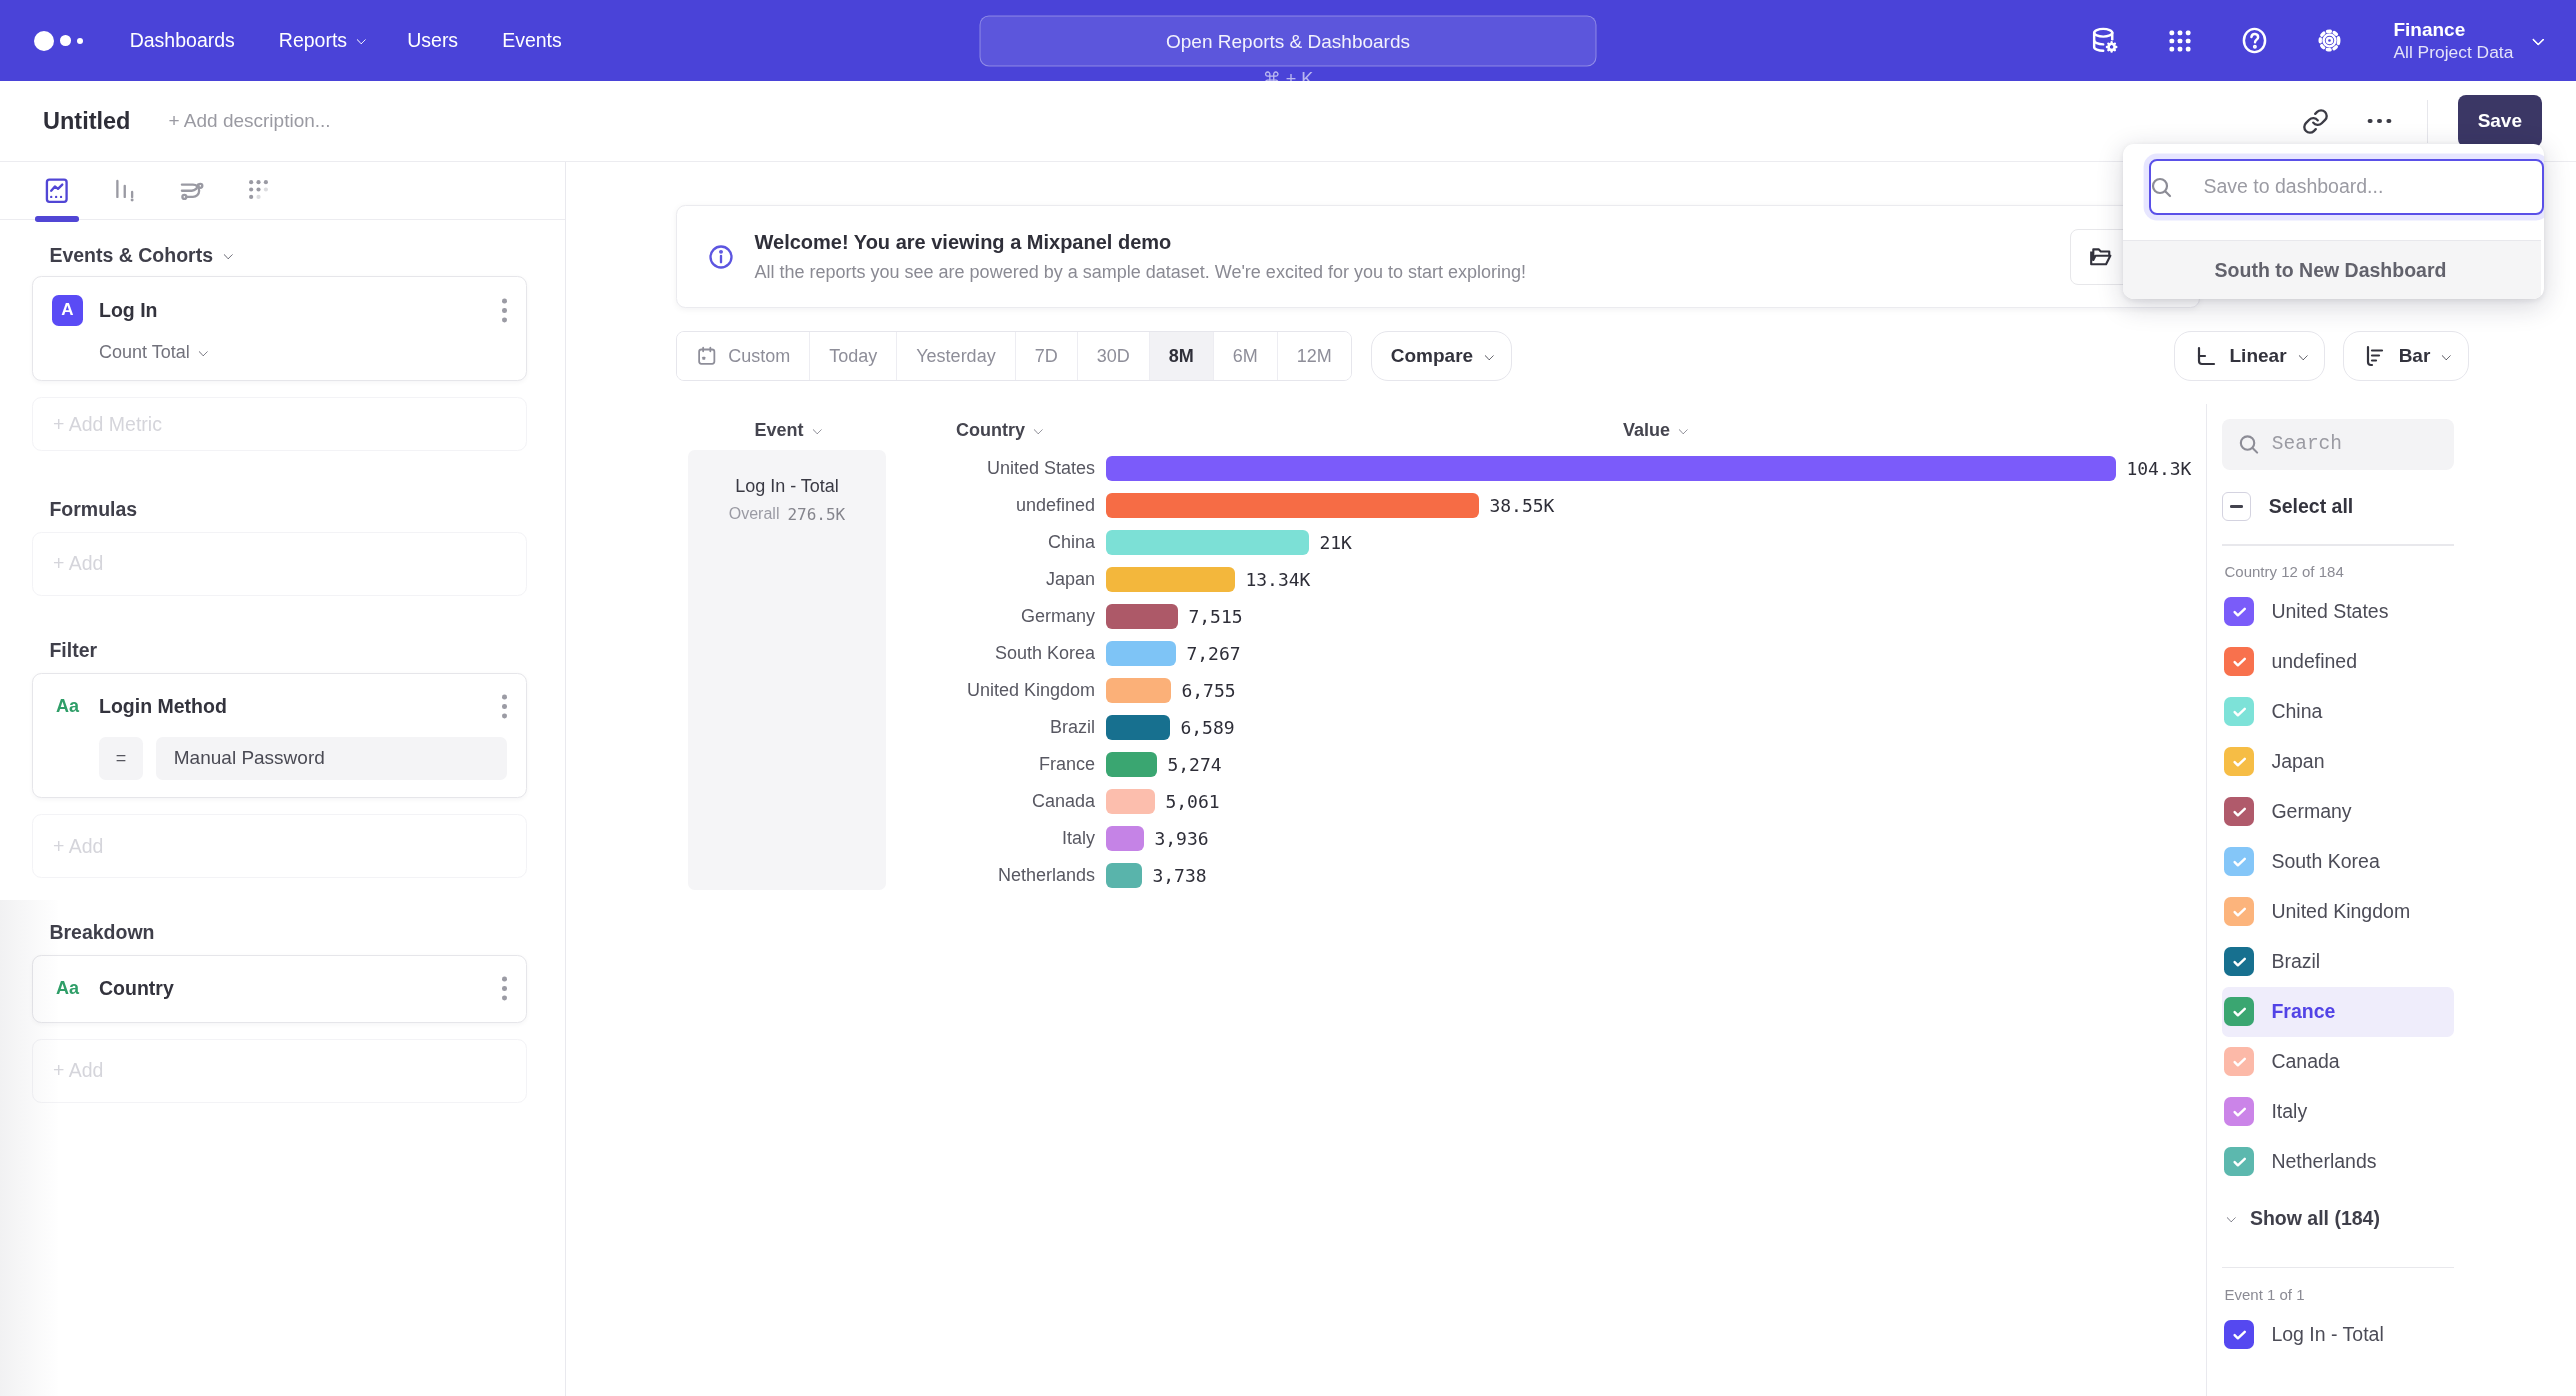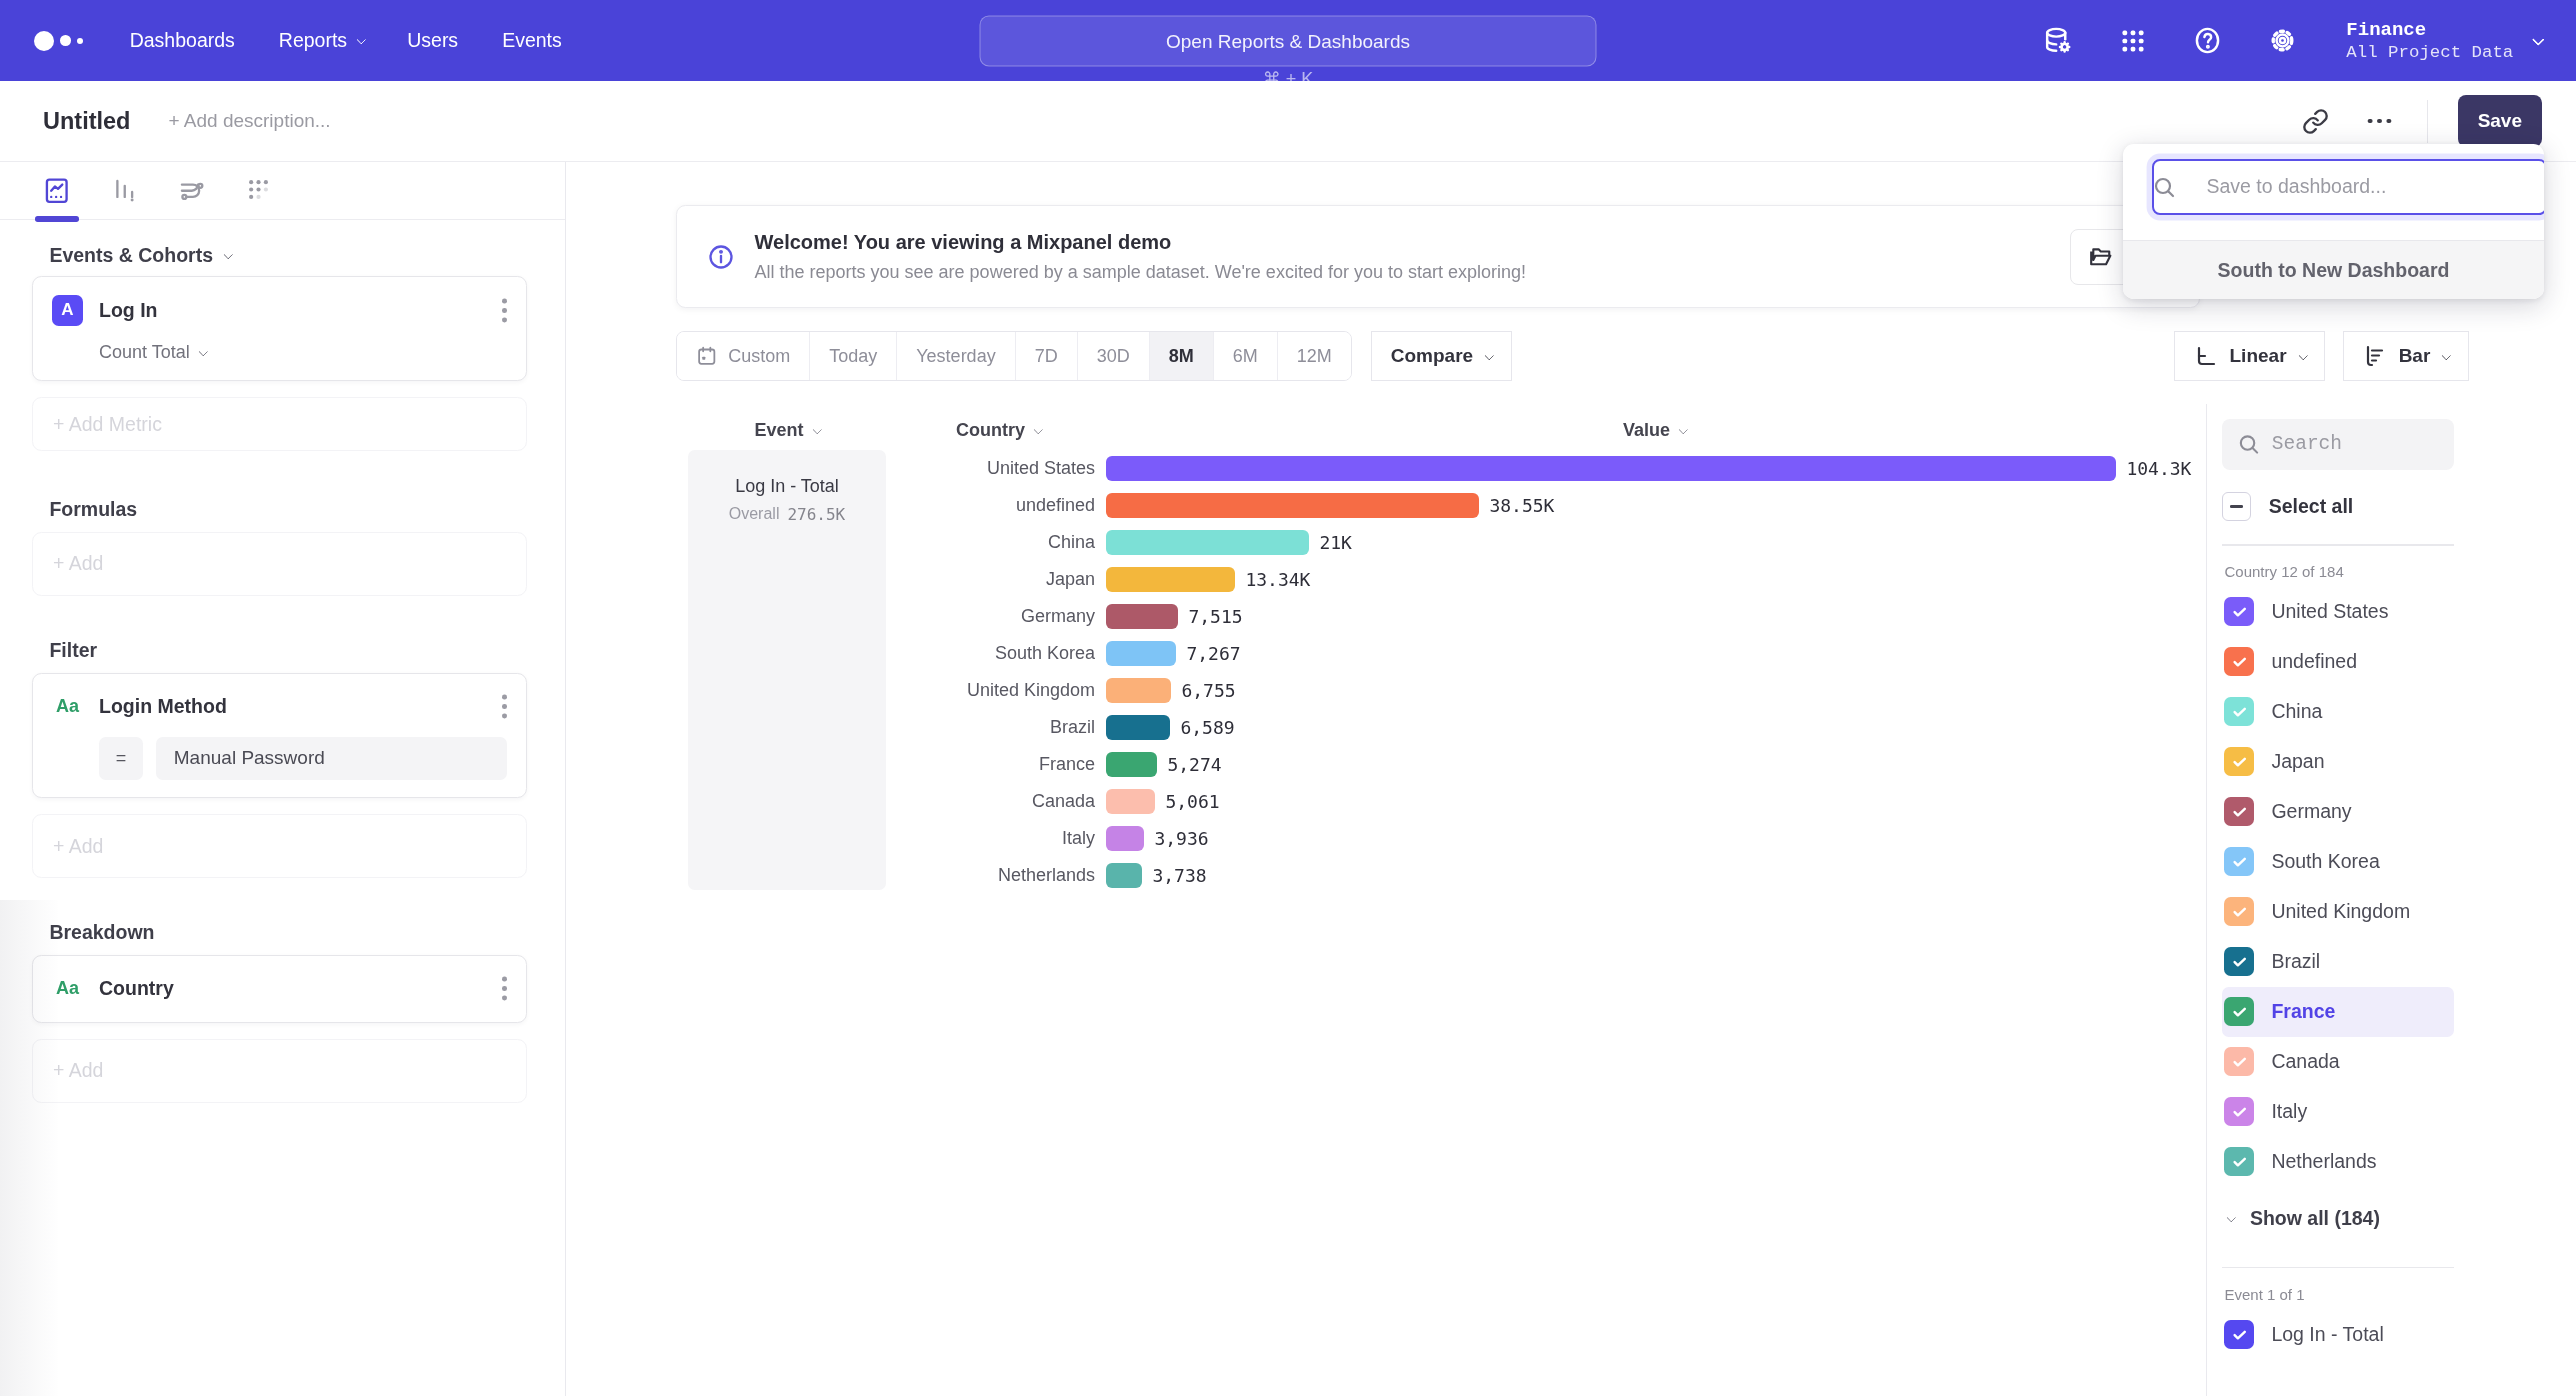--- a/index.html
+++ b/index.html
@@ -15,21 +15,21 @@
   .nav { display:flex; align-items:center; gap:44px; list-style:none; }
   .nav li { color:#fff; font-size:19.5px; display:flex; align-items:center; gap:9.4px; cursor:pointer; }
   .chev { width:8.7px; height:8.7px; border-right:2px solid currentColor; border-bottom:2px solid currentColor;
           transform:rotate(45deg) translateY(-1.3px); border-radius:1.3px; display:inline-block; flex:none; }
   .chev.sm { width:6.7px; height:6.7px; border-width:1.7px; }
   .topsearch { position:absolute; left:50%; top:50%; transform:translate(-50%,-50%);
                width:617px; height:51px; border:1.3px solid rgba(255,255,255,.32); background:rgba(255,255,255,.10);
                border-radius:9.4px; display:flex; align-items:center; gap:14.8px; cursor:pointer;flex-direction:column; }
   .topsearch .ph { color:rgba(255,255,255,.92); font-size:19px; }
   .topsearch .kbd { color:rgba(255,255,255,.62); font-size:18px; }
-  .topright { margin-left:auto; display:flex; align-items:center; gap:44px;font-family:Liberation Mono, monospace; }
+  .topright { margin-left:auto; display:flex; align-items:center; gap:44px; }
   .tool-ic { width:31px; height:31px; display:flex; align-items:center; justify-content:center; cursor:pointer; }
   .proj { display:flex; align-items:center; gap:20px; cursor:pointer; margin-left:4px; }
   .proj .nm { color:#fff; font-size:19px; font-weight:700; line-height:1.25; }
   .proj .sc { color:rgba(255,255,255,.85); font-size:17.4px; }
   .proj .chev { color:#fff; }
 
   
   .titlebar { height:81px; display:flex; align-items:center; padding:0 34px 0 43px; border-bottom:1.3px solid #ececf0; background:#fff; }
   .rtitle { font-size:23.5px; font-weight:700; color:#2e2e38; cursor:text; }
   .rdesc { font-size:19px; color:#9a9aa2; margin-left:38px; cursor:text; }
@@ -87,21 +87,21 @@
                height:56px; width:161px; border:1.3px solid #e7e7ea; border-radius:8px; background:#fff;
                display:flex; align-items:center; gap:13.4px; padding:0 17.4px; font-size:19px; font-weight:600;
                color:#33333d; cursor:pointer; }
 
   .toolrow { margin:23px 107px 0 110px; display:flex; align-items:center; }
   .seg { display:flex; border:1.3px solid #e6e6ec; border-radius:8px; overflow:hidden; background:#fff; height:50px; }
   .seg button { font-family:inherit; background:#fff; border:none; border-right:1.3px solid #ededf2;
                 padding:0 19px; font-size:18px; color:#8e8e99; display:flex; align-items:center; gap:10.7px; cursor:pointer; }
   .seg button:last-child { border-right:none; }
   .seg button.active { background:#f2f2f5; color:#2f2f39; font-weight:600; }
-  .cmpbtn, .ddbtn { height:50px; border:1.3px solid #e6e6ec; border-radius:0; background:#fff; font-family:inherit;
+  .cmpbtn, .ddbtn { height:50px; border:1.3px solid #e6e6ec; border-radius:17px; background:#fff; font-family:inherit;
                     display:flex; align-items:center; gap:12px; padding:0 19px; font-size:19px; font-weight:600;
                     color:#33333d; cursor:pointer; }
   .cmpbtn { margin-left:19px; }
   .toolspacer { flex:1; }
   .ddbtn + .ddbtn { margin-left:17.4px; }
   .ddbtn .chev, .cmpbtn .chev { color:#55555e; }
 
   
   .workrow { flex:1; display:flex; margin-top:23px; min-height:0; }
   .chartarea { flex:1; min-width:0; padding-left:110px; }

